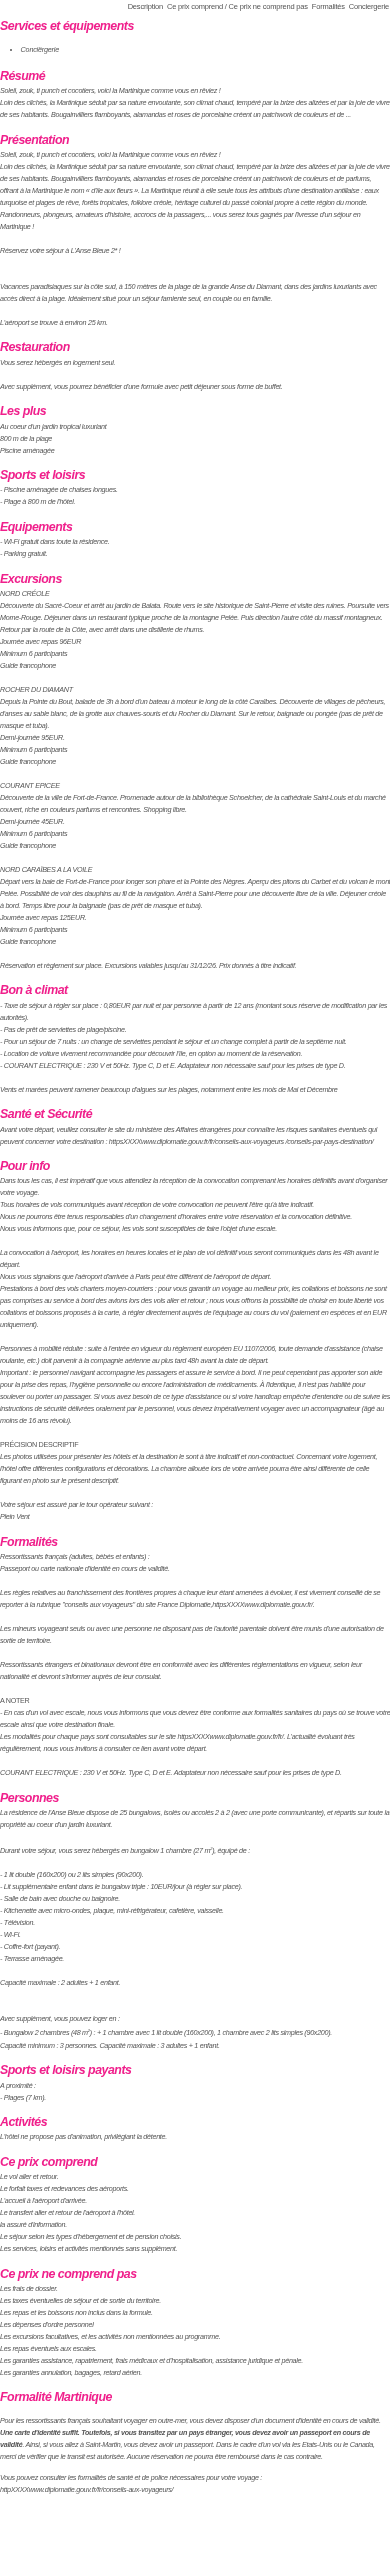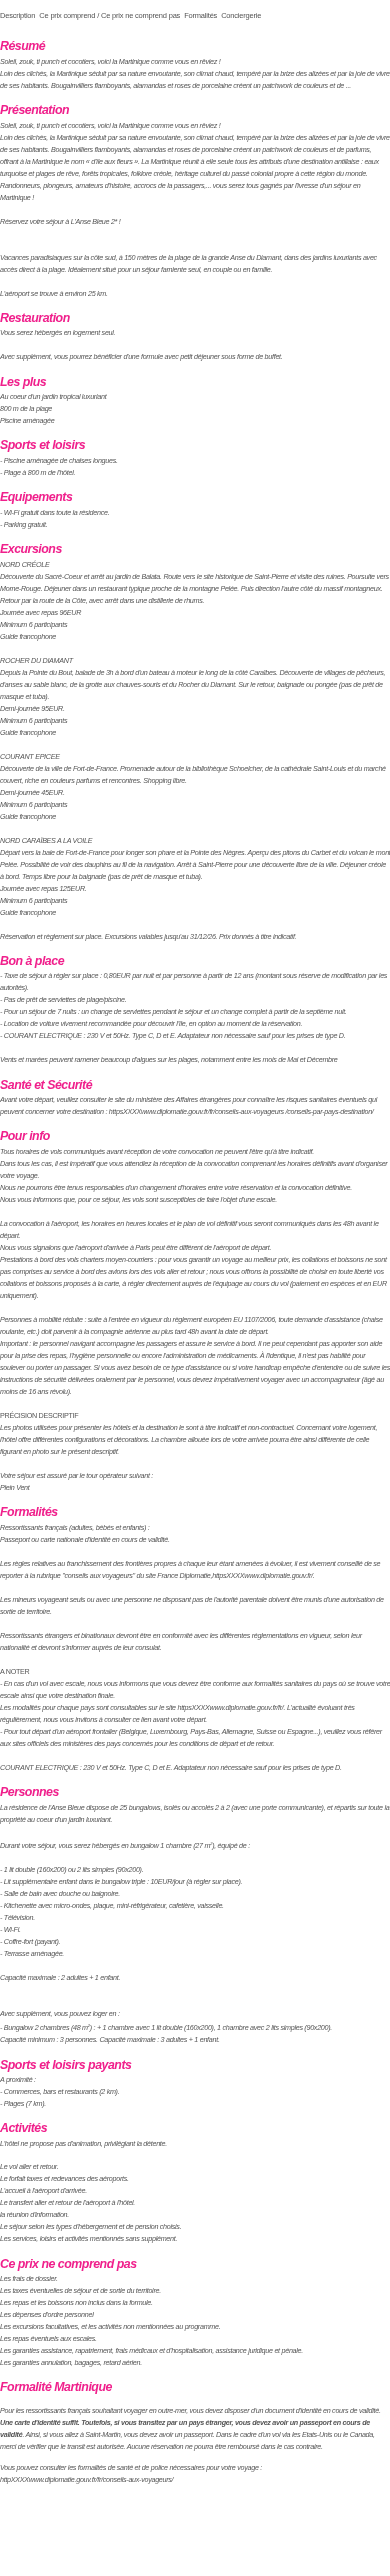--- a/index.html
+++ b/index.html
@@ -9,22 +9,23 @@
     color: #555555;
     overflow-x: hidden;
   }
   .page { padding: 0; }
   .tabs-line {
     font-style: normal;
     font-size: 7.5px;
     line-height: 11.3px;
     color: #555555;
     letter-spacing: -0.2px;
-    margin: 0 0 18px 0;
-    padding-top: 10px;
+    margin: 0 0 7px 0;
+    padding-top: 1px;
+    text-align: right;
   }
   .tabs-line span { margin-right: 2.1px; }
   h2 {
     font-family: "Liberation Sans", "DejaVu Sans", sans-serif;
     color: #f0208c;
     font-style: italic;
     font-weight: bold;
     font-size: 12.4px;
     letter-spacing: -0.5px;
     line-height: 15.5px;
@@ -60,20 +61,26 @@
 
 <div class="page">
 
   <div class="tabs-line">
     <span>Description</span>
     <span>Ce prix comprend / Ce prix ne comprend pas</span>
     <span>Formalités</span>
     <span>Conciergerie</span>
   </div>
 
+  <div class="sec" style="margin-bottom:0;">
+    <h2>Services et équipements</h2>
+    <ul class="bullets">
+      <li>Conciërgerie</li>
+    </ul>
+  </div>
 
   <div class="sec">
     <h2>Résumé</h2>
     <p>Soleil, zouk, ti punch et cocotiers, voici la Martinique comme vous en rêviez !</p>
     <p>Loin des clichés, la Martinique séduit par sa nature envoutante, son climat chaud, tempéré par la brize des alizées et par la joie de vivre de ses habitants. Bougainvilliers flamboyants, alamandas et roses de porcelaine créent un patchwork de couleurs et de ...</p>
   </div>
 
   <div class="sec">
     <h2>Présentation</h2>
     <p>Soleil, zouk, ti punch et cocotiers, voici la Martinique comme vous en rêviez !</p>
@@ -146,39 +153,39 @@
       <p>Départ vers la baie de Fort-de-France pour longer son phare et la Pointe des Nègres. Aperçu des pitons du Carbet et du volcan le mont Pelée. Possibilité de voir des dauphins au fil de la navigation. Arrêt à Saint-Pierre pour une découverte libre de la ville. Déjeuner créole à bord. Temps libre pour la baignade (pas de prêt de masque et tuba).</p>
       <p>Journée avec repas 125EUR.</p>
       <p>Minimum 6 participants</p>
       <p>Guide francophone</p>
     </div>
     <div class="gap"></div>
     <p>Réservation et règlement sur place. Excursions valables jusqu'au 31/12/26. Prix donnés à titre indicatif.</p>
   </div>
 
   <div class="sec">
-    <h2>Bon à place</h2>
+    <h2>Bon à climat</h2>
     <p>- Taxe de séjour à régler sur place : 0,80EUR par nuit et par personne à partir de 12 ans (montant sous réserve de modification par les autorités).</p>
     <p>- Pas de prêt de serviettes de plage/piscine.</p>
     <p>- Pour un séjour de 7 nuits : un change de serviettes pendant le séjour et un change complet à partir de la septième nuit.</p>
     <p>- Location de voiture vivement recommandée pour découvrir l'île, en option au moment de la réservation.</p>
     <p>- COURANT ELECTRIQUE : 230 V et 50Hz. Type C, D et E. Adaptateur non nécessaire sauf pour les prises de type D.</p>
     <div class="gap"></div>
     <p>Vents et marées peuvent ramener beaucoup d'algues sur les plages, notamment entre les mois de Mai et Décembre</p>
   </div>
 
   <div class="sec">
     <h2>Santé et Sécurité</h2>
     <p>Avant votre départ, veuillez consulter le site du ministère des Affaires étrangères pour connaître les risques sanitaires éventuels qui peuvent concerner votre destination : httpsXXXXwww.diplomatie.gouv.fr/fr/conseils-aux-voyageurs /conseils-par-pays-destination/</p>
   </div>
 
   <div class="sec">
     <h2>Pour info</h2>
+    <p>Dans tous les cas, il est impératif que vous attendiez la réception de la convocation comprenant les horaires définitifs avant d'organiser votre voyage.</p>
     <p>Tous horaires de vols communiqués avant réception de votre convocation ne peuvent l'être qu'à titre indicatif.</p>
-    <p>Dans tous les cas, il est impératif que vous attendiez la réception de la convocation comprenant les horaires définitifs avant d'organiser votre voyage.</p>
     <p>Nous ne pourrons être tenus responsables d'un changement d'horaires entre votre réservation et la convocation définitive.</p>
     <p>Nous vous informons que, pour ce séjour, les vols sont susceptibles de faire l'objet d'une escale.</p>
     <div class="gap"></div>
     <p>La convocation à l'aéroport, les horaires en heures locales et le plan de vol définitif vous seront communiqués dans les 48h avant le départ.</p>
     <p>Nous vous signalons que l'aéroport d'arrivée à Paris peut être différent de l'aéroport de départ.</p>
     <p>Prestations à bord des vols charters moyen-courriers : pour vous garantir un voyage au meilleur prix, les collations et boissons ne sont pas comprises au service à bord des avions lors des vols aller et retour ; nous vous offrons la possibilité de choisir en toute liberté vos collations et boissons proposés à la carte, à régler directement auprès de l'équipage au cours du vol (paiement en espèces et en EUR uniquement).</p>
     <div class="gap"></div>
     <p>Personnes à mobilité réduite : suite à l'entrée en vigueur du règlement européen EU 1107/2006, toute demande d'assistance (chaise roulante, etc.) doit parvenir à la compagnie aérienne au plus tard 48h avant la date de départ.</p>
     <p>Important : le personnel navigant accompagne les passagers et assure le service à bord. Il ne peut cependant pas apporter son aide pour la prise des repas, l'hygiène personnelle ou encore l'administration de médicaments. À l'identique, il n'est pas habilité pour soulever ou porter un passager. Si vous avez besoin de ce type d'assistance ou si votre handicap empêche d'entendre ou de suivre les instructions de sécurité délivrées oralement par le personnel, vous devrez impérativement voyager avec un accompagnateur (âgé au moins de 16 ans révolu).</p>
     <div class="gap"></div>
@@ -196,21 +203,20 @@
     <div class="gap"></div>
     <p>Les règles relatives au franchissement des frontières propres à chaque leur étant amenées à évoluer, il est vivement conseillé de se reporter à la rubrique "conseils aux voyageurs" du site France Diplomatie,httpsXXXXwww.diplomatie.gouv.fr/.</p>
     <div class="gap"></div>
     <p>Les mineurs voyageant seuls ou avec une personne ne disposant pas de l'autorité parentale doivent être munis d'une autorisation de sortie de territoire.</p>
     <div class="gap"></div>
     <p>Ressortissants étrangers et binationaux devront être en conformité avec les différentes réglementations en vigueur, selon leur nationalité et devront s'informer auprès de leur consulat.</p>
     <div class="gap"></div>
     <p style="font-style:normal;">A NOTER</p>
     <p>- En cas d'un vol avec escale, nous vous informons que vous devrez être conforme aux formalités sanitaires du pays où se trouve votre escale ainsi que votre destination finale.</p>
     <p>Les modalités pour chaque pays sont consultables sur le site httpsXXXXwww.diplomatie.gouv.fr/fr/. L'actualité évoluant très régulièrement, nous vous invitons à consulter ce lien avant votre départ.</p>
-    <p>- Pour tout départ d'un aéroport frontalier (Belgique, Luxembourg, Pays-Bas, Allemagne, Suisse ou Espagne...), veuillez vous référer aux sites officiels des ministères des pays concernés pour les conditions de départ et de retour.</p>
     <div class="gap"></div>
     <p>COURANT ELECTRIQUE : 230 V et 50Hz. Type C, D et E. Adaptateur non nécessaire sauf pour les prises de type D.</p>
   </div>
 
   <div class="sec">
     <h2>Personnes</h2>
     <p>La résidence de l'Anse Bleue dispose de 25 bungalows, isolés ou accolés 2 à 2 (avec une porte communicante), et répartis sur toute la propriété au coeur d'un jardin luxuriant.</p>
     <div class="gap"></div>
     <p><span>Durant votre séjour, vous serez hébergés en bungalow 1 chambre (27 m</span><sup>2</sup><span>), équipé de :</span></p>
     <div class="gap"></div>
@@ -226,35 +232,35 @@
     <p>Capacité maximale : 2 adultes + 1 enfant.</p>
     <div class="gap2"></div>
     <p>Avec supplément, vous pouvez loger en :</p>
     <p><span>- Bungalow 2 chambres (48 m</span><sup>2</sup><span>) : + 1 chambre avec 1 lit double (160x200), 1 chambre avec 2 lits simples (90x200).</span></p>
     <p>Capacité minimum : 3 personnes. Capacité maximale : 3 adultes + 1 enfant.</p>
   </div>
 
   <div class="sec">
     <h2>Sports et loisirs payants</h2>
     <p>A proximité :</p>
-    <p>- Commerces, bars et restaurants (2 km).</p>
     <p>- Plages (7 km).</p>
   </div>
 
   <div class="sec">
     <h2>Activités</h2>
     <p>L'hôtel ne propose pas d'animation, privilégiant la détente.</p>
   </div>
 
   <div class="sec">
+    <h2>Ce prix comprend</h2>
     <p>Le vol aller et retour.</p>
     <p>Le forfait taxes et redevances des aéroports.</p>
     <p>L'accueil à l'aéroport d'arrivée.</p>
     <p>Le transfert aller et retour de l'aéroport à l'hôtel.</p>
-    <p>la réunion d'information.</p>
+    <p>la assuré d'information.</p>
     <p>Le séjour selon les types d'hébergement et de pension choisis.</p>
     <p>Les services, loisirs et activités mentionnés sans supplément.</p>
   </div>
 
   <div class="sec">
     <h2>Ce prix ne comprend pas</h2>
     <p>Les frais de dossier.</p>
     <p>Les taxes éventuelles de séjour et de sortie du territoire.</p>
     <p>Les repas et les boissons non inclus dans la formule.</p>
     <p>Les dépenses d'ordre personnel</p>

